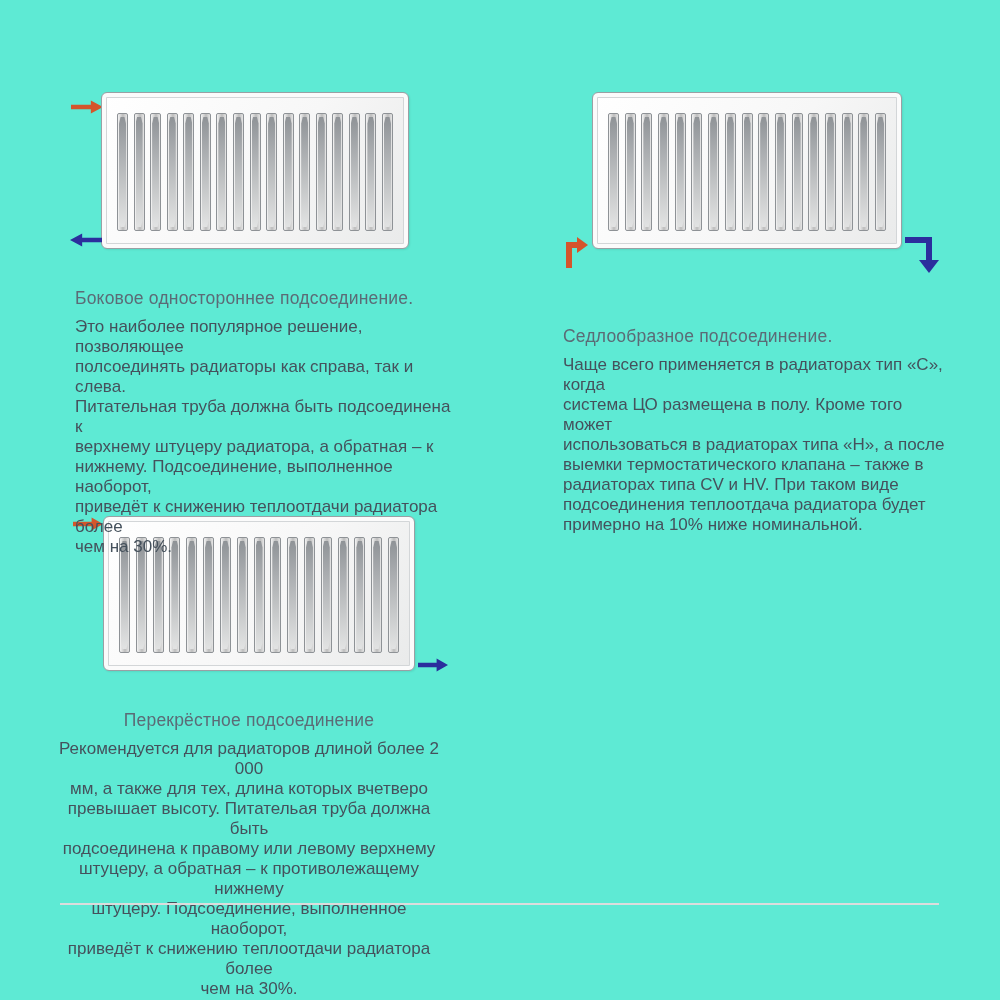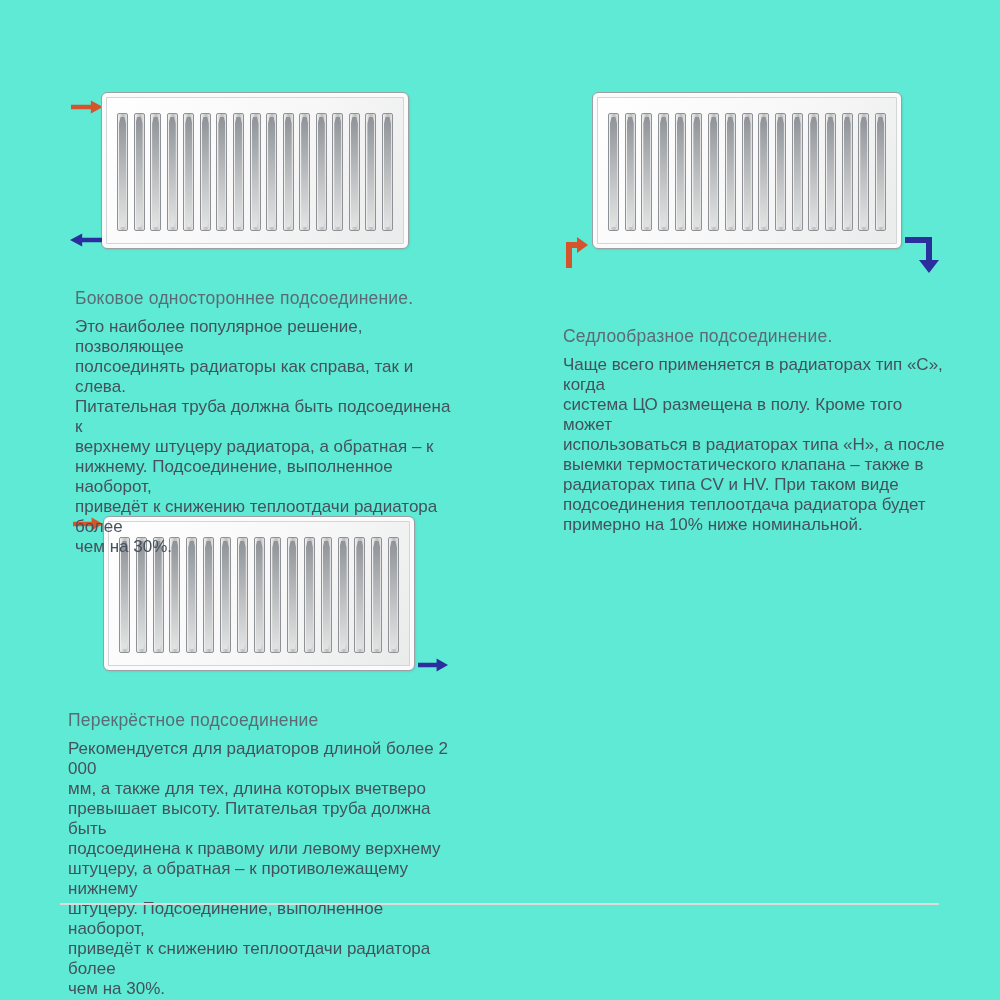--- a/index.html
+++ b/index.html
@@ -84,21 +84,21 @@
 
   #arr-in-1  { left:71px;  top:100px; width:32px; height:14px; }
   #arr-out-1 { left:70px;  top:233px; width:32px; height:14px; }
   #arr-in-2  { left:564px; top:233px; }
   #arr-out-2 { left:905px; top:234px; }
   #arr-in-3  { left:73px;  top:517px; width:30px; height:14px; }
   #arr-out-3 { left:418px; top:658px; width:30px; height:14px; }
 
   #text1 { left:75px;  top:286px; }
   #text2 { left:563px; top:282px; width:388px;margin-top:42px; }
-  #text3 { left:68px;  top:708px; }
+  #text3 { left:58px;  top:708px;text-align:center; }
 
   #divider { position:absolute; left:60px; top:903px; width:879px; height:2px; background:#dcdcdc; }
 </style>
 </head>
 <body>
 
 <div id="page">
 
   <div id="arr-in-1" class="arrow-straight supply"></div>
   <div id="fig1" class="radiator">

